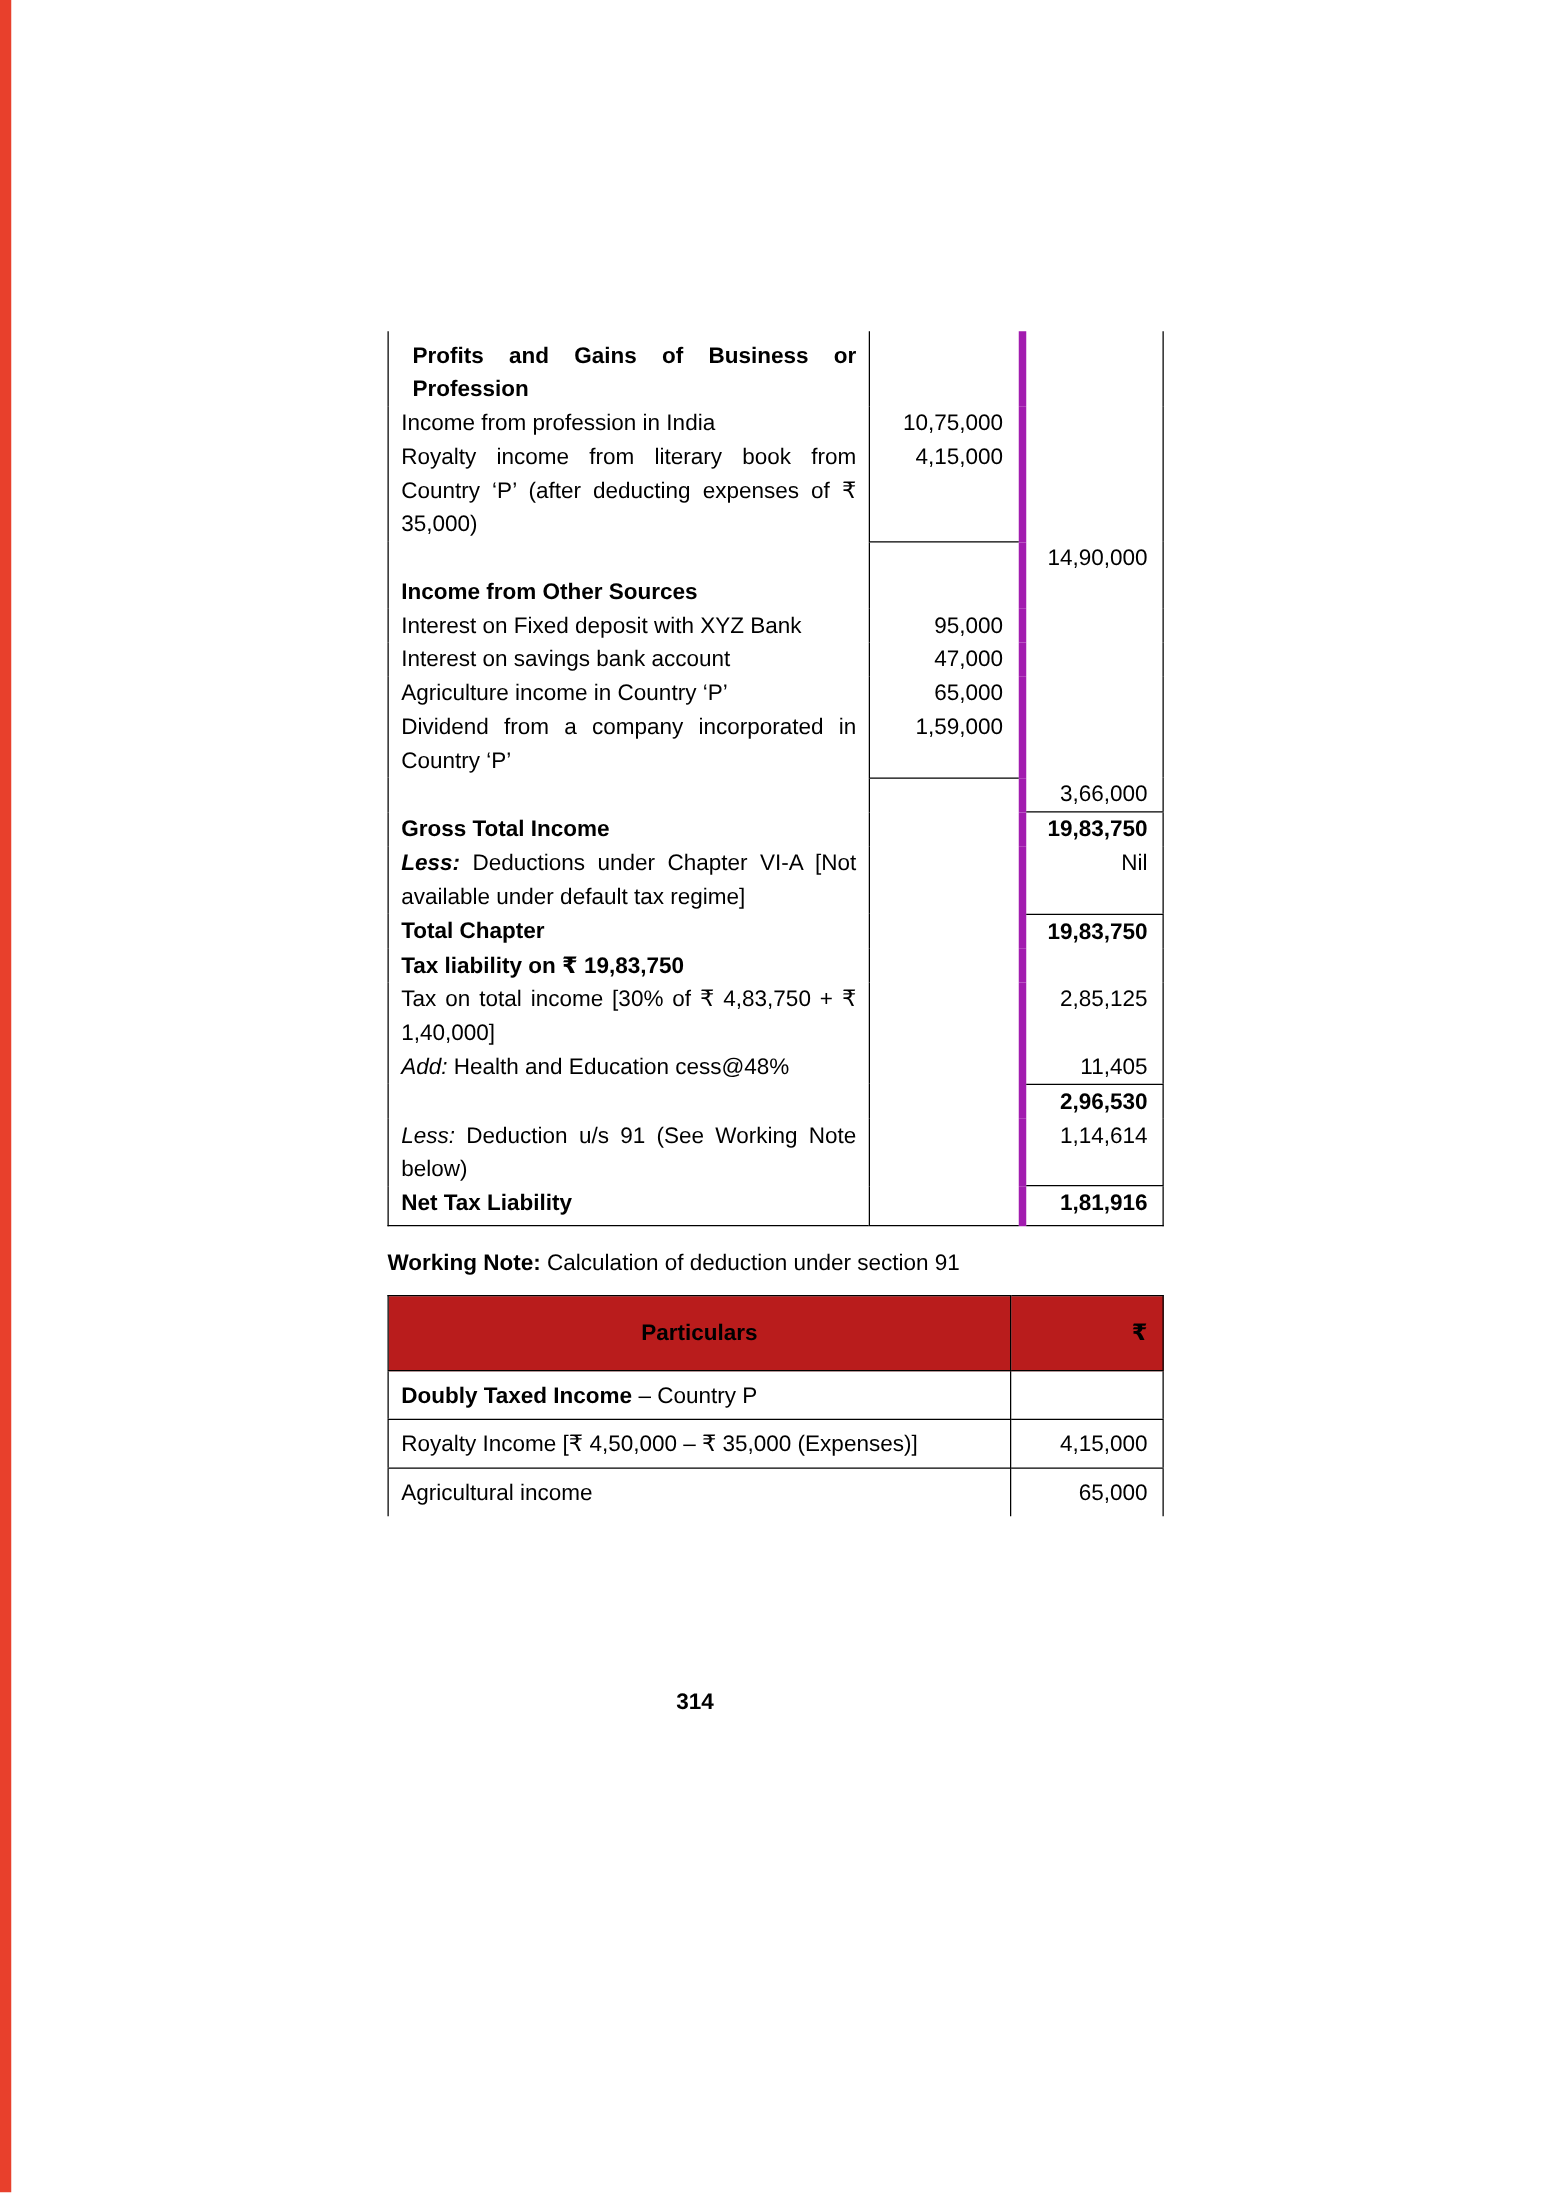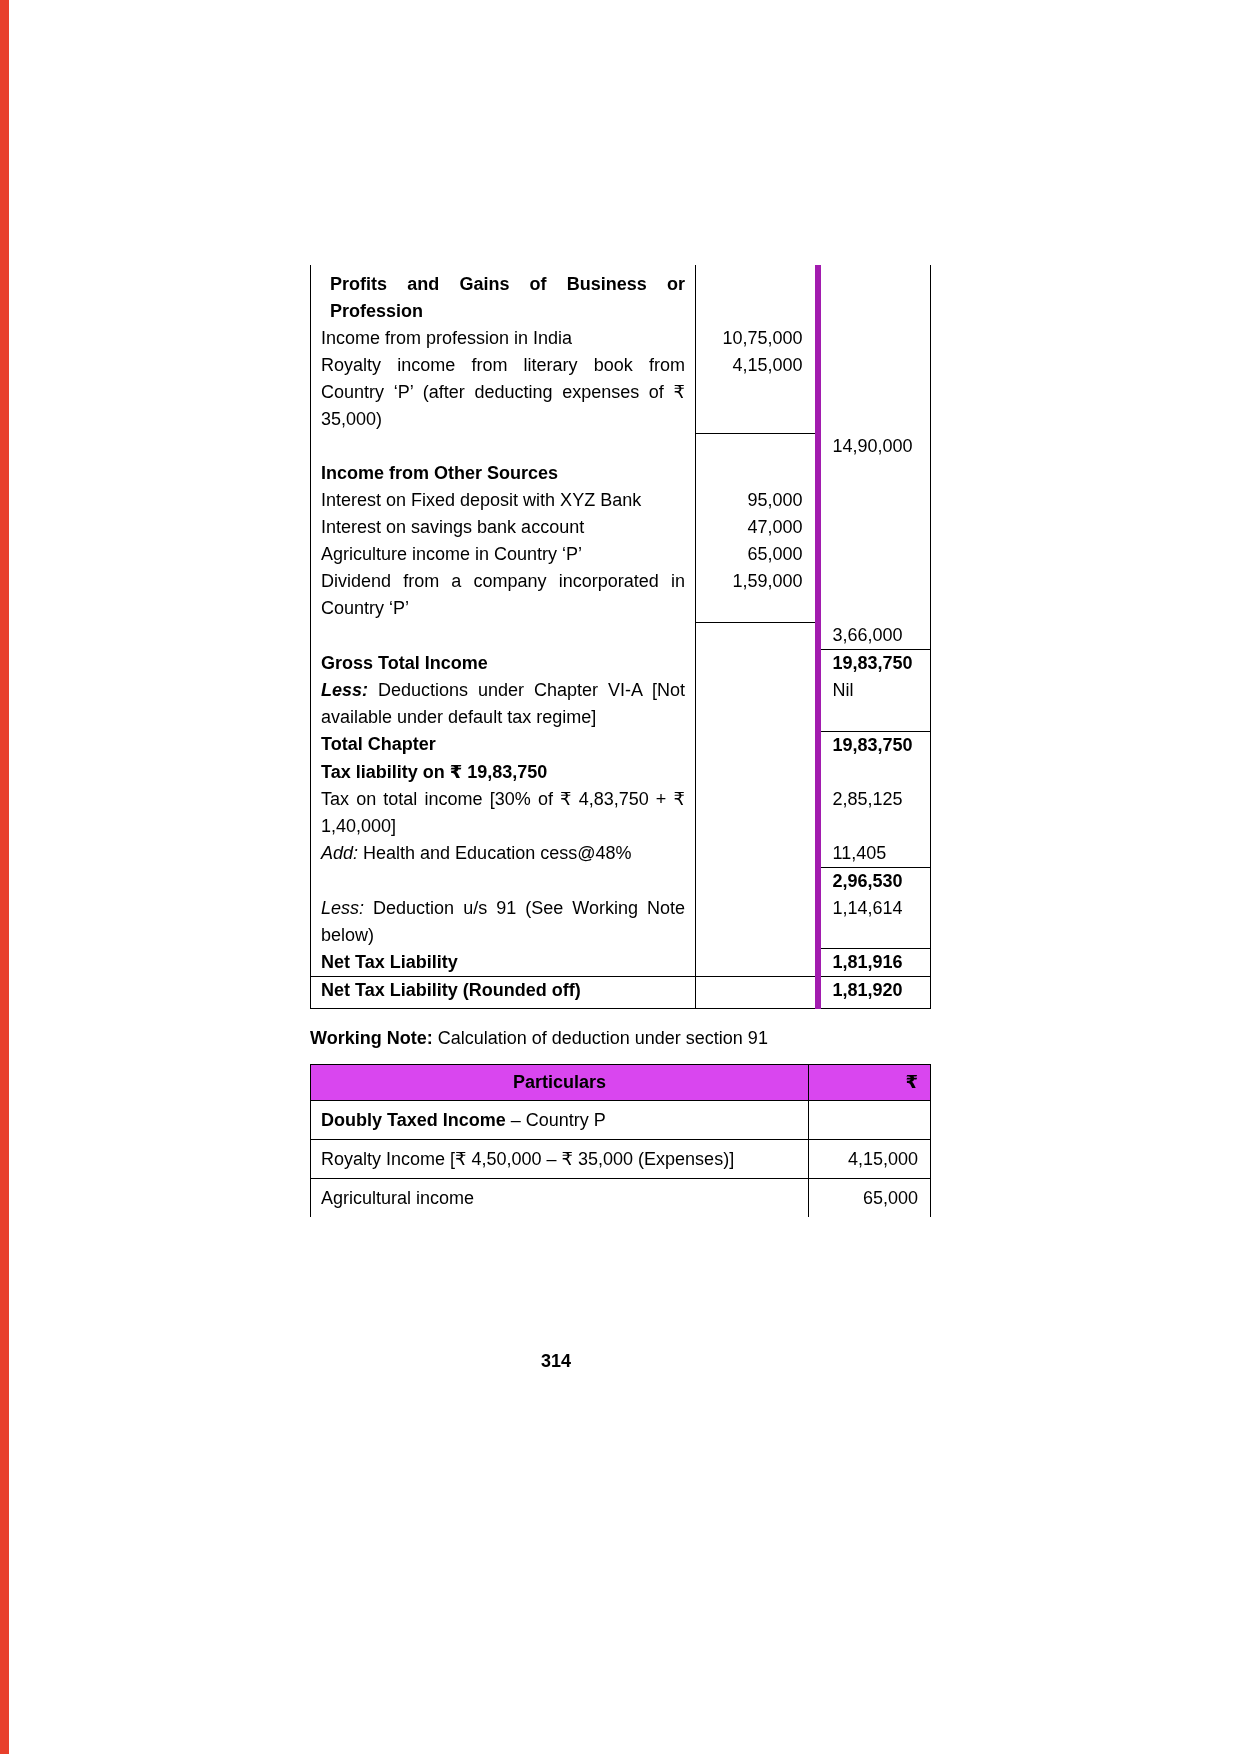--- a/index.html
+++ b/index.html
@@ -23,36 +23,36 @@
   .main-table {
     border-left: 1px solid #000;
     border-right: 1px solid #000;
     border-bottom: 1px solid #000;
   }
   .main-table td { vertical-align: top; line-height: 27px; }
   .main-table tr:first-child td { padding-top: 6px; padding-left: 19px; }
   .main-table tr:last-child td { padding-bottom: 4px; }
   .c-part { width: 385px; border-right: 1px solid #000; text-align: justify; padding: 0 10px; }
   .c-a1 { width: 122px; border-right: 6px solid #a21caf; text-align: right; padding: 0 12px; }
-  .c-a2 { width: 113px; text-align: left; padding: 0 12px; }
+  .c-a2 { width: 113px; text-align: right; padding: 0 12px; }
   .b  { font-weight: bold; }
   .i  { font-style: italic; }
   .bi { font-weight: bold; font-style: italic; }
   .bt { border-top: 1px solid #000; }
 
   
   .wn-heading { margin: 16px 0 12px 0; line-height: 27px; }
 
   
   .wn-table { border: 1px solid #000; border-bottom: none; margin-top: 2px; }
   .wn-table th, .wn-table td { vertical-align: top; line-height: 27px; }
   .wn-table th {
-    background: #d946ef;
+    background: #b91c1c;
     border-bottom: 1px solid #000;
-    padding: 4px 12px;
+    padding: 16px 12px;
     font-weight: bold;
   }
   .wn-table td { border-bottom: 1px solid #000; padding: 6px 12px 5px 10px; }
   .wn-table tr:last-child td { border-bottom: none; }
   .wn-c1 { width: 498px; border-right: 1px solid #000; }
   .wn-c2 { width: 122px; text-align: right; }
   th.wn-c1 { text-align: center; }
 
   .page-num {
     position: absolute; top: 1348px; left: 0;
@@ -158,25 +158,20 @@
         <tr>
           <td class="c-part"><span class="i">Less:</span><span> Deduction u/s 91 (See Working Note below)</span></td>
           <td class="c-a1"></td>
           <td class="c-a2">1,14,614</td>
         </tr>
         <tr>
           <td class="c-part"><span class="b">Net Tax Liability</span></td>
           <td class="c-a1"></td>
           <td class="c-a2 b bt">1,81,916</td>
         </tr>
-        <tr>
-          <td class="c-part bt"><span class="b">Net Tax Liability (Rounded off)</span></td>
-          <td class="c-a1 bt"></td>
-          <td class="c-a2 b bt">1,81,920</td>
-        </tr>
       </tbody>
     </table>
 
     <p class="wn-heading"><span class="b">Working Note:</span><span> Calculation of deduction under section 91</span></p>
 
     <table class="wn-table">
       <thead>
         <tr>
           <th class="wn-c1">Particulars</th>
           <th class="wn-c2">₹</th>

